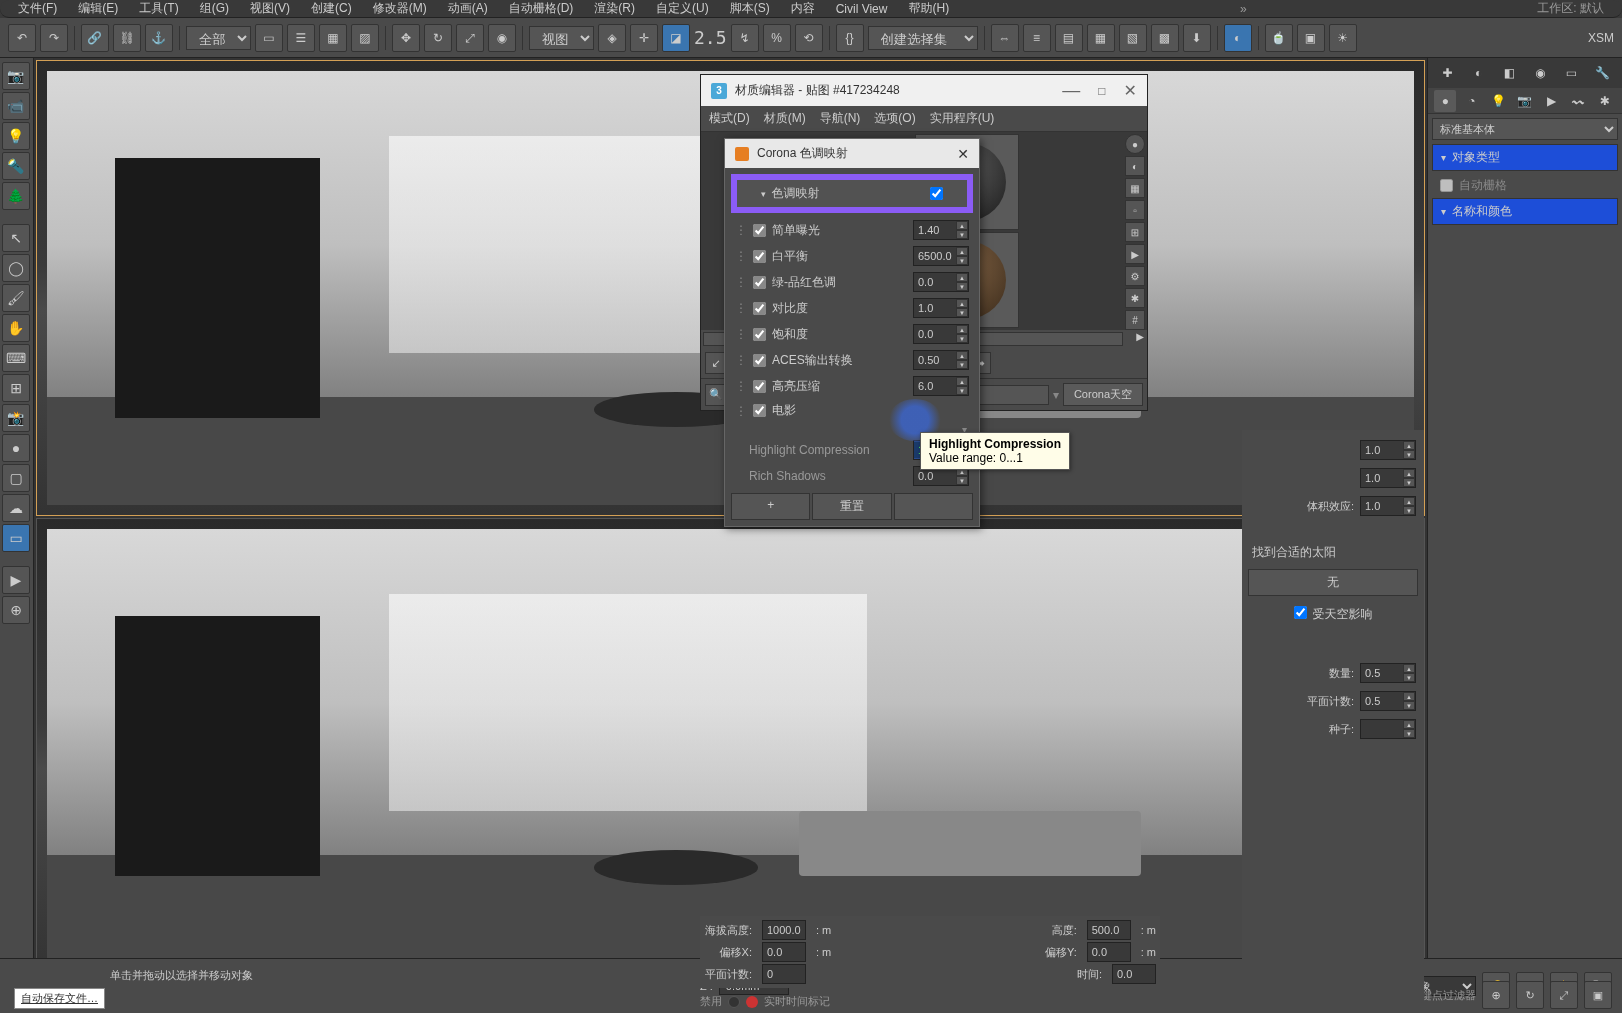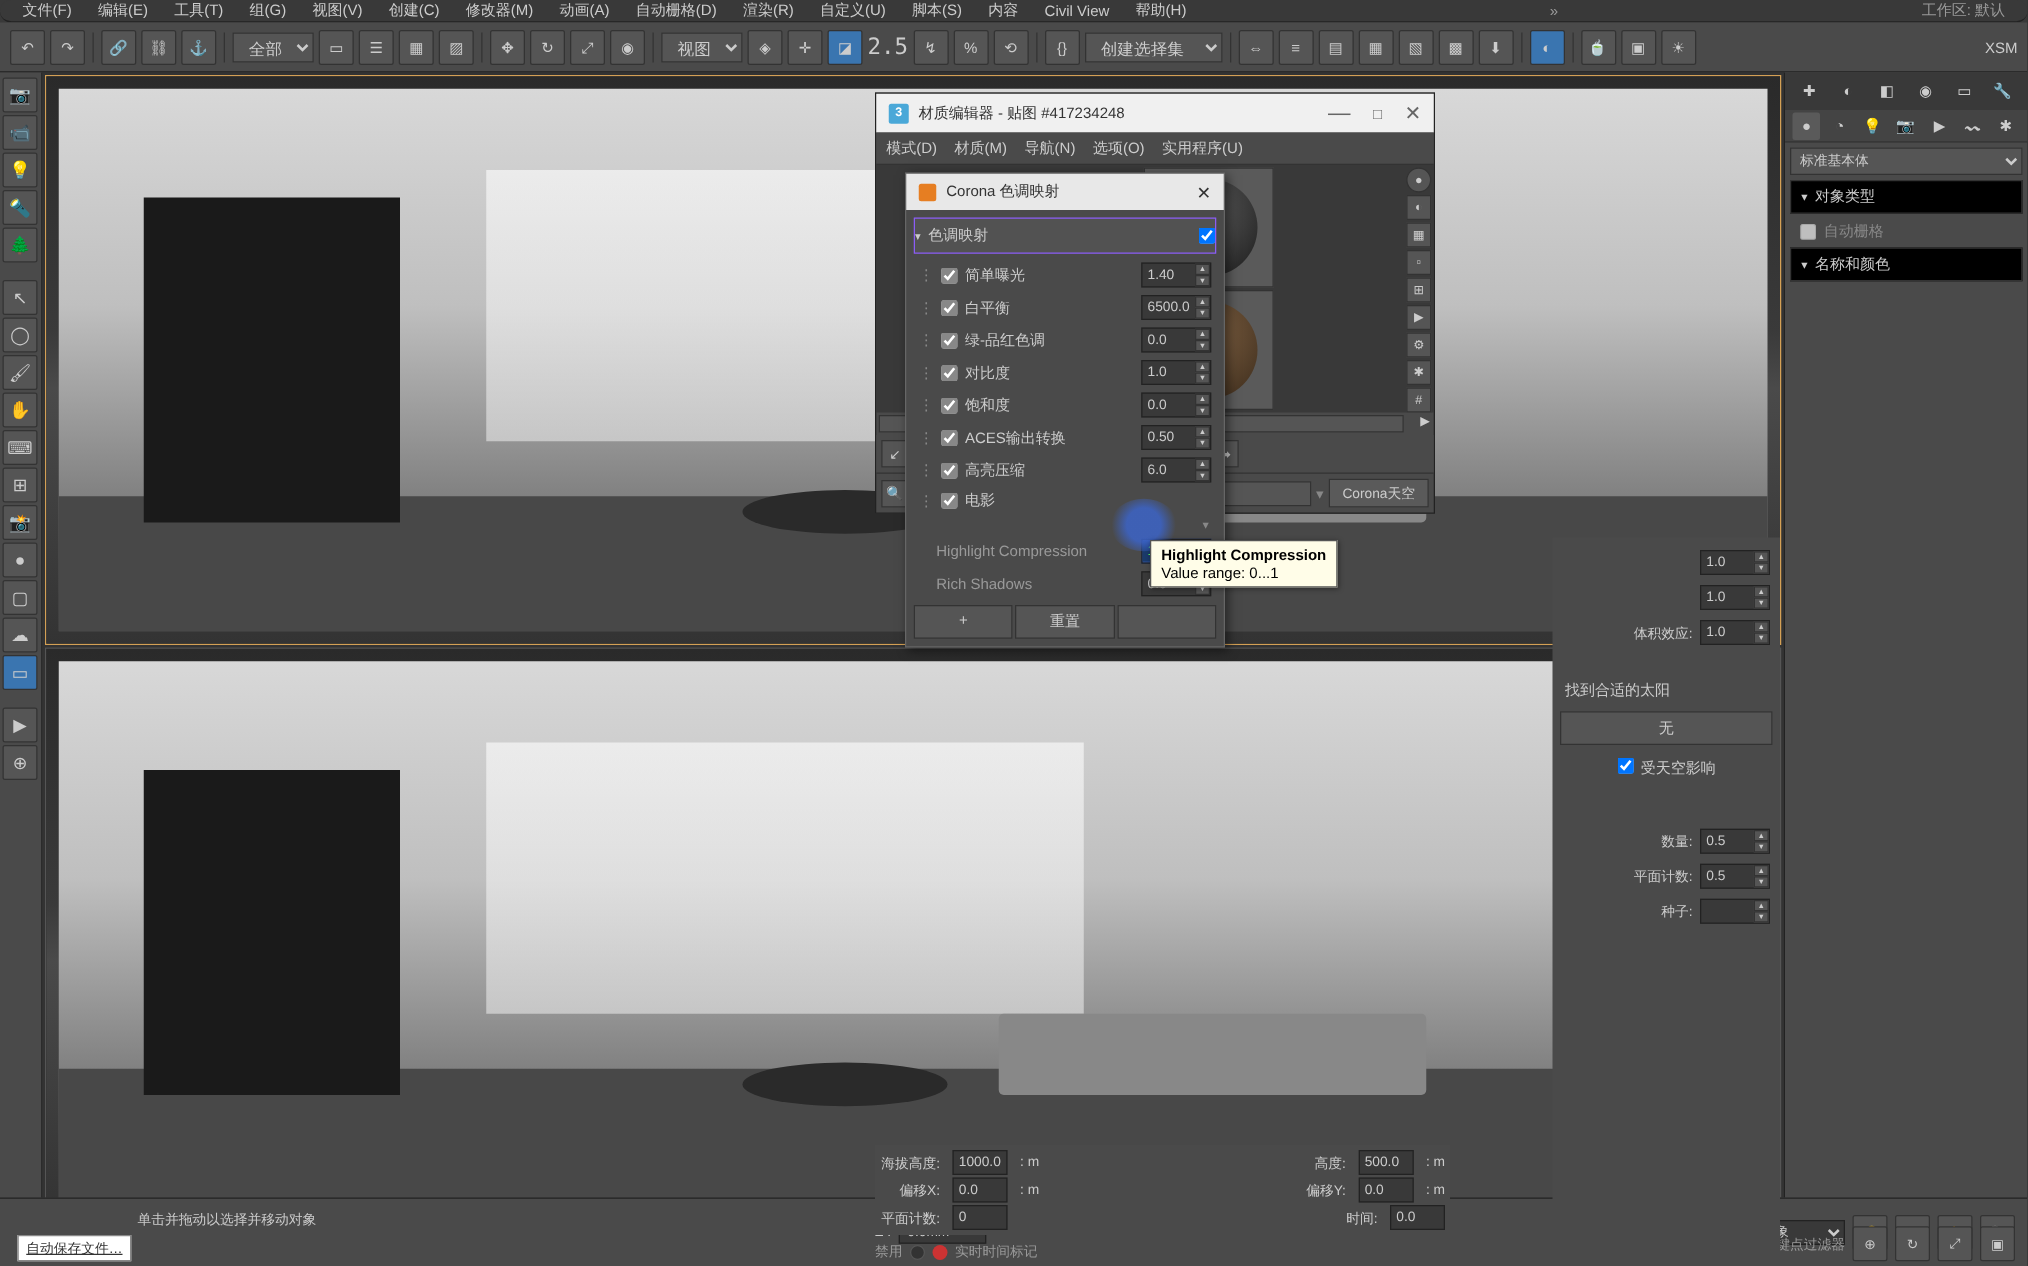--- a/index.html
+++ b/index.html
@@ -26,21 +26,21 @@
 .floor { position: absolute; bottom: 0; left: 0; right: 0; height: 25%; background: #484848; }
 .sofa { position: absolute; bottom: 20%; left: 55%; width: 25%; height: 15%; background: #888; border-radius: 4px; }
 .table { position: absolute; bottom: 18%; left: 40%; width: 12%; height: 8%; background: #2a2a2a; border-radius: 50%; }
 .right-panel { width: 195px; background: #4a4a4a; border-left: 1px solid #222; display: flex; flex-direction: column; }
 .rp-tabs { display: flex; background: #393939; height: 30px; align-items: center; justify-content: space-around; padding: 0 4px; }
 .rp-tab-icon { width: 22px; height: 22px; display: flex; align-items: center; justify-content: center; cursor: pointer; border-radius: 2px; }
 .rp-tab-icon.active { background: #5a5a5a; }
 .rp-row2 { display: flex; background: #444; height: 26px; align-items: center; justify-content: space-around; padding: 0 4px; border-bottom: 1px solid #333; }
 .rp-section { padding: 4px; }
 .rp-dropdown { width: 100%; background: #555; border: 1px solid #333; color: #ccc; padding: 3px; margin-bottom: 4px; font-size: 11px; }
-.rp-header { background: #000000; padding: 4px 8px; font-size: 12px; border: 1px solid #333; margin-bottom: 2px; display: flex; align-items: center; }
+.rp-header { background: #1d4ed8; padding: 4px 8px; font-size: 12px; border: 1px solid #333; margin-bottom: 2px; display: flex; align-items: center; }
 .rp-header::before { content: '▸'; margin-right: 6px; font-size: 10px; }
 .rp-header.open::before { content: '▾'; }
 .rp-checkbox-row { display: flex; align-items: center; padding: 4px 8px; gap: 6px; color: #888; }
 .rp-grid { display: grid; grid-template-columns: 1fr 1fr; gap: 3px; padding: 4px; }
 .rp-btn { background: #5a5a5a; border: 1px solid #333; color: #ccc; padding: 4px; text-align: center; cursor: pointer; font-size: 11px; }
 .rp-btn.wide { grid-column: 1 / -1; }
 .mat-panel { position: absolute; left: 700px; top: 74px; width: 448px; background: #4a4a4a; border: 1px solid #222; z-index: 10; }
 .mat-title { background: #f0f0f0; color: #333; padding: 5px 10px; display: flex; align-items: center; gap: 8px; }
 .mat-title-icon { width: 16px; height: 16px; background: #4aa8d8; border-radius: 2px; display: flex; align-items: center; justify-content: center; color: #fff; font-weight: bold; font-size: 10px; }
 .mat-close { margin-left: auto; cursor: pointer; font-size: 16px; color: #666; }
@@ -59,21 +59,21 @@
 .mat-tool-row { display: flex; gap: 2px; padding: 4px; background: #4a4a4a; border-bottom: 1px solid #333; }
 .mtr-icon { width: 22px; height: 22px; background: #555; border: 1px solid #333; cursor: pointer; display: flex; align-items: center; justify-content: center; font-size: 11px; }
 .mat-name-row { display: flex; gap: 4px; padding: 4px; align-items: center; }
 .mat-name-input { flex: 1; background: #555; border: 1px solid #333; color: #ccc; padding: 3px 6px; font-size: 11px; }
 .mat-type-btn { background: #5a5a5a; border: 1px solid #333; color: #ccc; padding: 3px 10px; cursor: pointer; font-size: 11px; }
 .corona-dialog { position: absolute; left: 724px; top: 138px; width: 256px; background: #4a4a4a; border: 1px solid #666; z-index: 20; box-shadow: 2px 2px 8px rgba(0,0,0,0.5); }
 .cd-title { background: #e8e8e8; color: #333; padding: 6px 10px; display: flex; align-items: center; gap: 8px; }
 .cd-title-icon { width: 14px; height: 14px; background: #e67e22; border-radius: 2px; }
 .cd-close { margin-left: auto; cursor: pointer; font-size: 14px; color: #333; }
 .cd-body { padding: 6px; }
-.cd-section-header { background: #525252; padding: 5px 0; display: flex; align-items: center; gap: 6px; border: 1px solid #8b5cf6; margin-bottom: 4px; }
+.cd-section-header { background: #525252; padding: 5px 24px; display: flex; align-items: center; gap: 6px; border: 6px solid #8b5cf6; margin-bottom: 4px; }
 .cd-section-header::before { content: '▾'; font-size: 9px; }
 .cd-check-end { margin-left: auto; }
 .cd-row { display: flex; align-items: center; padding: 3px 4px; gap: 6px; }
 .cd-row input[type="checkbox"] { accent-color: #888; }
 .cd-label { flex: 1; color: #ccc; font-size: 12px; }
 .cd-label.dim { color: #999; }
 .cd-spinner { display: flex; align-items: center; background: #393939; border: 1px solid #222; height: 20px; }
 .cd-spinner input { width: 42px; background: transparent; border: none; color: #ccc; padding: 2px 4px; text-align: left; font-size: 11px; outline: none; }
 .cd-spinner-btns { display: flex; flex-direction: column; width: 12px; }
 .cd-spinner-btn { height: 9px; background: #555; border: 1px solid #333; font-size: 6px; display: flex; align-items: center; justify-content: center; cursor: pointer; line-height: 1; }

